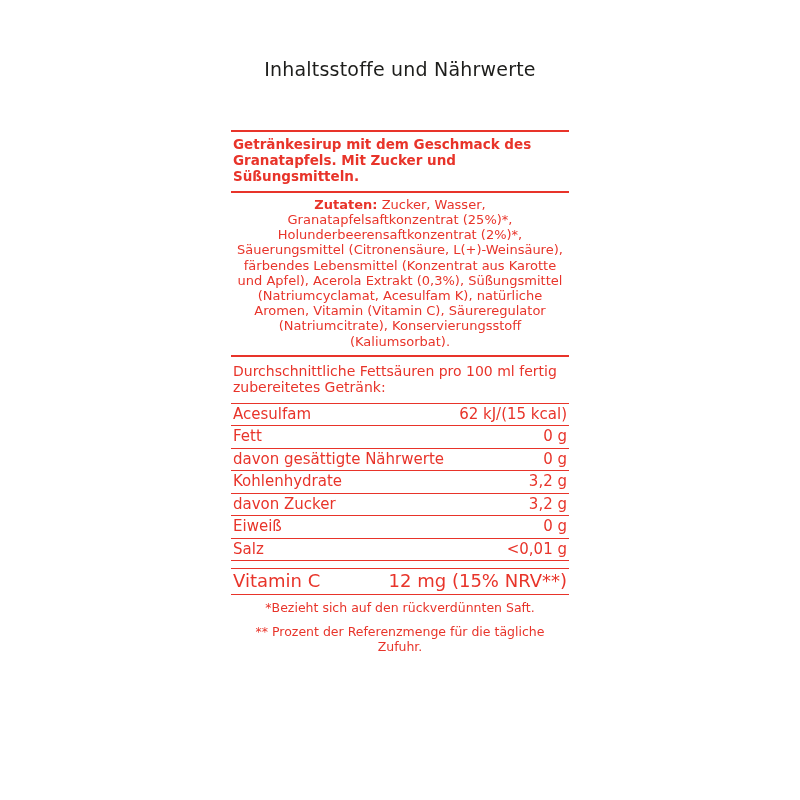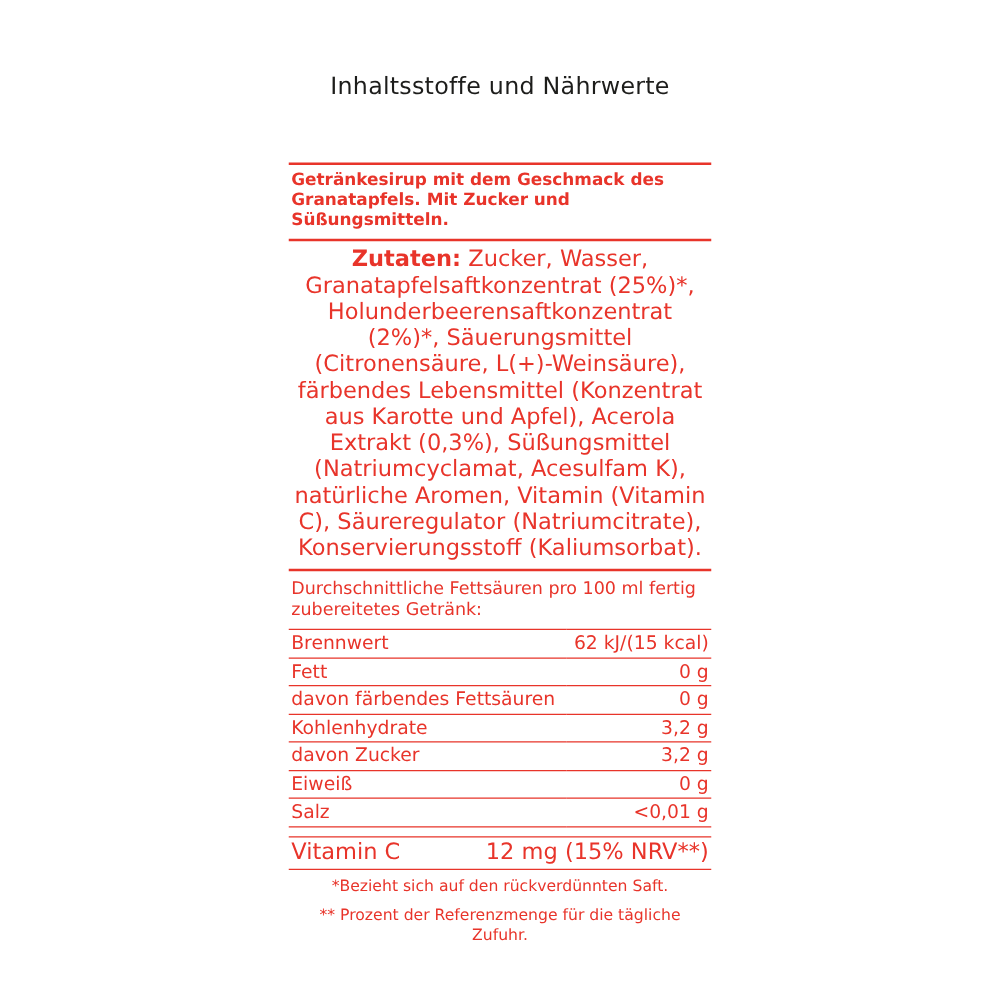--- a/index.html
+++ b/index.html
@@ -48,21 +48,21 @@
 
   .headline {
     font-size: 13.5px;
     font-weight: bold;
     text-align: left;
     line-height: 1.18;
     padding: 5px 2px 6px 2px;
   }
 
   .ingredients {
-    font-size: 18px;
+    font-size: 13px;
     text-align: center;
     line-height: 1.17;
     padding: 4px 0 6px 0;
   }
 
   .ingredients .lead {
     font-weight: bold;
   }
 
   .nutri-intro {
@@ -145,29 +145,29 @@
 
     <div class="ingredients"><span class="lead">Zutaten:</span><span> Zucker, Wasser, Granatapfelsaftkonzentrat (25%)*, Holunderbeerensaftkonzentrat (2%)*, Säuerungsmittel (Citronensäure, L(+)-Weinsäure), färbendes Lebensmittel (Konzentrat aus Karotte und Apfel), Acerola Extrakt (0,3%), Süßungsmittel (Natriumcyclamat, Acesulfam K), natürliche Aromen, Vitamin (Vitamin C), Säureregulator (Natriumcitrate), Konservierungsstoff (Kaliumsorbat).</span></div>
 
     <div class="rule"></div>
 
     <div class="nutri-intro">Durchschnittliche Fettsäuren pro 100 ml fertig zubereitetes Getränk:</div>
 
     <table class="nutri">
       <tbody>
         <tr>
-          <td class="name">Brennwert</td>
+          <td class="name">Acesulfam</td>
           <td class="value">62 kJ/(15 kcal)</td>
         </tr>
         <tr>
           <td class="name">Fett</td>
           <td class="value">0 g</td>
         </tr>
         <tr>
-          <td class="name">davon färbendes Fettsäuren</td>
+          <td class="name">davon gesättigte Nährwerte</td>
           <td class="value">0 g</td>
         </tr>
         <tr>
           <td class="name">Kohlenhydrate</td>
           <td class="value">3,2 g</td>
         </tr>
         <tr>
           <td class="name">davon Zucker</td>
           <td class="value">3,2 g</td>
         </tr>

